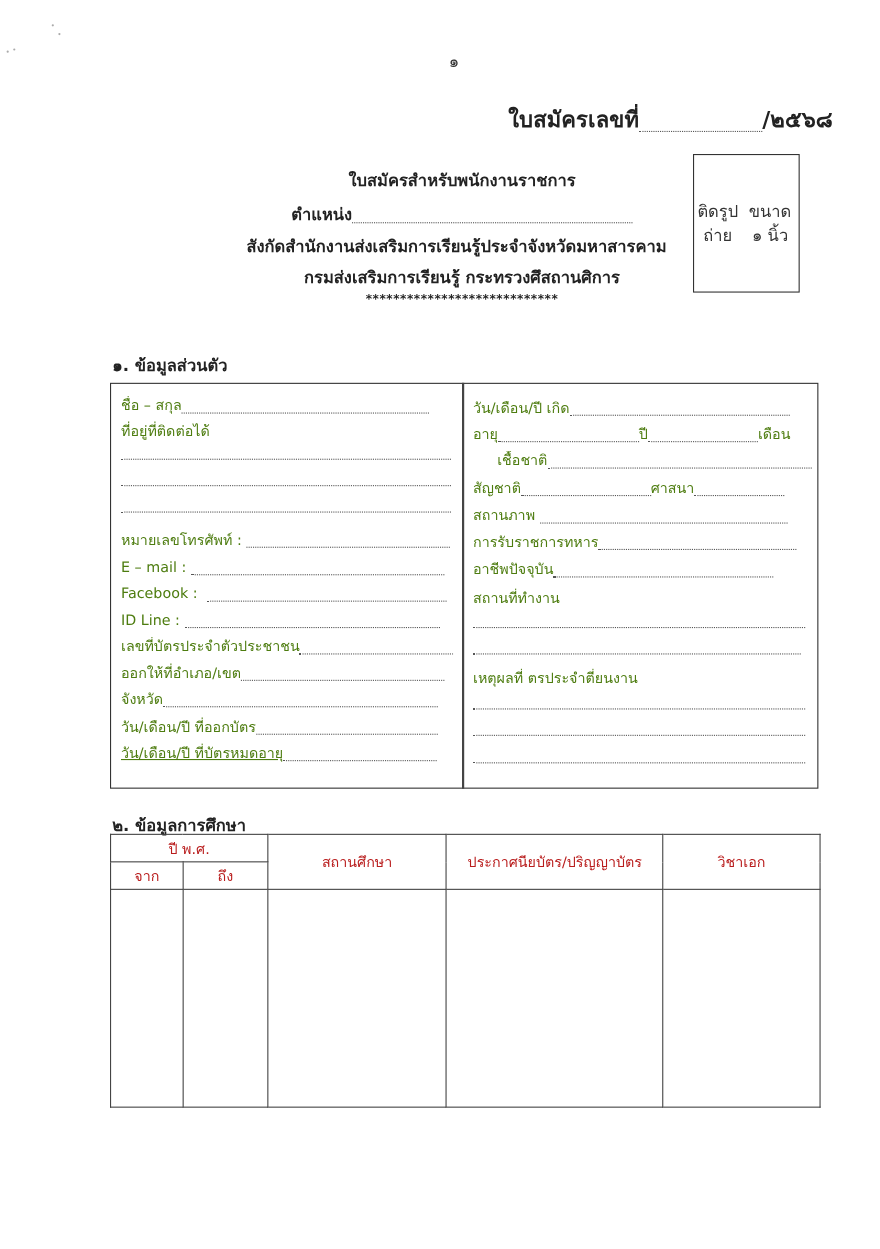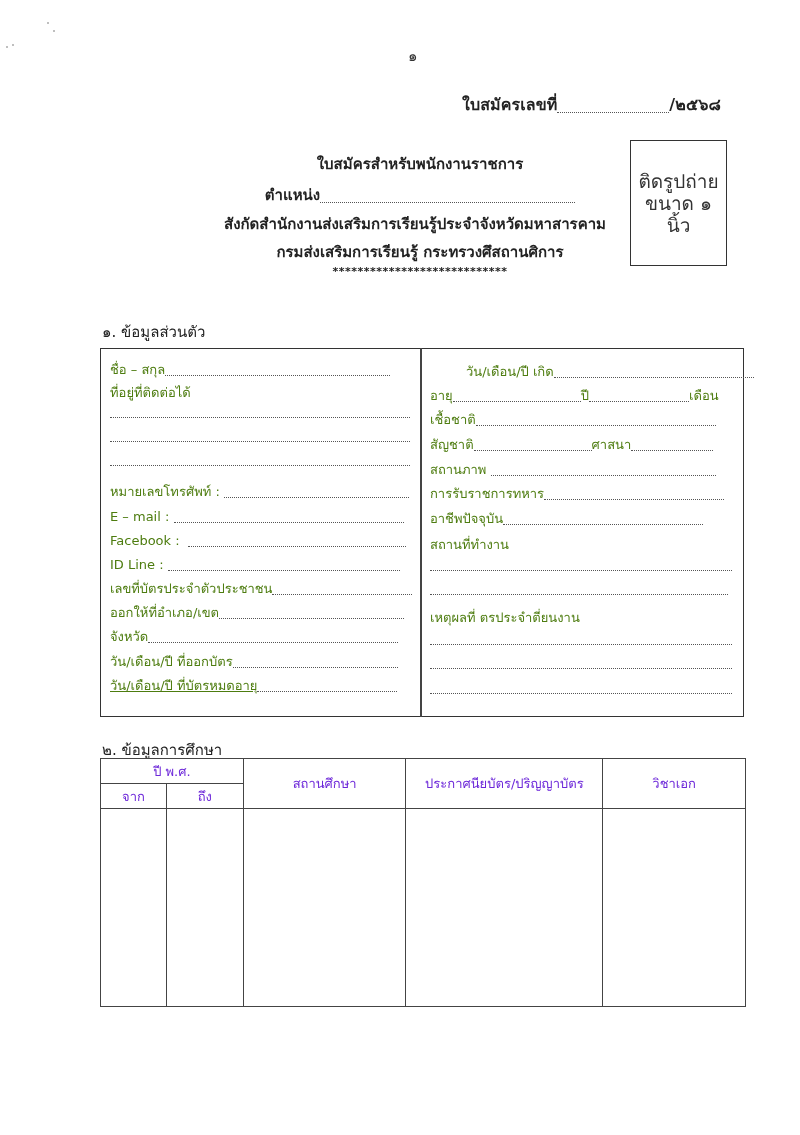--- a/index.html
+++ b/index.html
@@ -5,53 +5,53 @@
   * { box-sizing: border-box; margin: 0; padding: 0; }
   html, body { width: 800px; height: 1135px; background: #ffffff; }
   body {
     position: relative;
     font-family: "DejaVu Sans", "Liberation Sans", sans-serif;
     color: #1a1a1a;
     overflow: hidden;
   }
   .abs { position: absolute; }
   .page-number { left: 408px; top: 44px; font-size: 15px; color: #333; }
-  .app-no { left: 462px; top: 92px; font-size: 16px; font-weight: bold; color: #222; letter-spacing: 0.1px; }
+  .app-no { left: 462px; top: 92px; font-size: 20px; font-weight: bold; color: #222; letter-spacing: 0.1px; }
   .header-block { left: 230px; width: 380px; text-align: center; font-weight: bold; font-size: 15px; color: #222; }
   .h1 { top: 152px; }
   .h2 { top: 183px; }
   .h3 { top: 212px; left: 210px; width: 410px; }
   .h4 { top: 240px; }
   .h5 { top: 265px; font-size: 11px; letter-spacing: 0.5px; }
   .photo-box {
     left: 630px; top: 140px; width: 97px; height: 126px;
     border: 1.6px solid #333;
-    display: flex; flex-direction: column; align-items: center; justify-content: center;
-    font-size: 19px; color: #333; line-height: 22px; text-align: center;
+    display: flex; flex-direction: row; align-items: center; justify-content: center;
+    font-size: 15px; color: #333; line-height: 22px; text-align: center;
   }
-  .section-title { font-weight: normal; font-size: 15px; color: #222; }
+  .section-title { font-weight: bold; font-size: 15px; color: #222; }
   .s1 { left: 102px; top: 320px; }
   .s2 { left: 102px; top: 738px; }
   .personal-box {
     left: 100px; top: 348px; width: 644px; height: 369px;
     border: 1.6px solid #333;
   }
   .personal-divider { left: 420px; top: 348px; width: 1.6px; height: 369px; background: #444; }
   .field {
     position: absolute; font-size: 13px; color: #4d7c0f; white-space: nowrap;
     overflow: hidden; height: 20px; line-height: 20px;
   }
   .dots {
     display: inline-block; vertical-align: bottom;
     border-bottom: 1.5px dotted #555; height: 14px; margin-bottom: 4px;
   }
   .dotline { position: absolute; border-bottom: 1.5px dotted #555; height: 2px; }
   table.edu {
     position: absolute; left: 100px; top: 758px; width: 646px; height: 248px;
-    border-collapse: collapse; font-size: 13px; color: #6d28d9;
+    border-collapse: collapse; font-size: 13px; color: #b91c1c;
   }
   table.edu td, table.edu th { border: 1.4px solid #444; text-align: center; font-weight: normal; }
   table.edu th { height: 25px; }
   table.edu tr.body-row td { height: 198px; }
   .speck { position: absolute; width: 2px; height: 2px; background: #aaa; border-radius: 50%; }
 </style>
 </head>
 <body>
 
 <span class="speck" style="left:47px;top:22px;"></span>
@@ -112,27 +112,27 @@
 <div class="field" style="left:110px;top:627px;width:302px;">
   <span>จังหวัด</span><span class="dots" style="width:250px;"></span>
 </div>
 <div class="field" style="left:110px;top:652px;width:302px;">
   <span>วัน/เดือน/ปี ที่ออกบัตร</span><span class="dots" style="width:165px;"></span>
 </div>
 <div class="field" style="left:110px;top:676px;width:302px;text-decoration:underline;">
   <span>วัน/เดือน/ปี ที่บัตรหมดอายุ</span><span class="dots" style="width:140px;"></span>
 </div>
 
-<div class="field" style="left:430px;top:362px;width:305px;margin-left:36px;">
+<div class="field" style="left:430px;top:362px;width:305px;">
   <span>วัน/เดือน/ปี เกิด</span><span class="dots" style="width:200px;"></span>
 </div>
 <div class="field" style="left:430px;top:386px;width:305px;">
   <span>อายุ</span><span class="dots" style="width:128px;"></span><span>ปี</span><span class="dots" style="width:100px;"></span><span>เดือน</span>
 </div>
-<div class="field" style="left:430px;top:410px;width:305px;">
+<div class="field" style="left:452px;top:410px;width:305px;">
   <span>เชื้อชาติ</span><span class="dots" style="width:240px;"></span>
 </div>
 <div class="field" style="left:430px;top:435px;width:305px;">
   <span>สัญชาติ</span><span class="dots" style="width:118px;"></span><span>ศาสนา</span><span class="dots" style="width:82px;"></span>
 </div>
 <div class="field" style="left:430px;top:460px;width:305px;">
   <span>สถานภาพ</span> <span class="dots" style="width:225px;"></span>
 </div>
 <div class="field" style="left:430px;top:484px;width:305px;">
   <span>การรับราชการทหาร</span><span class="dots" style="width:180px;"></span>

